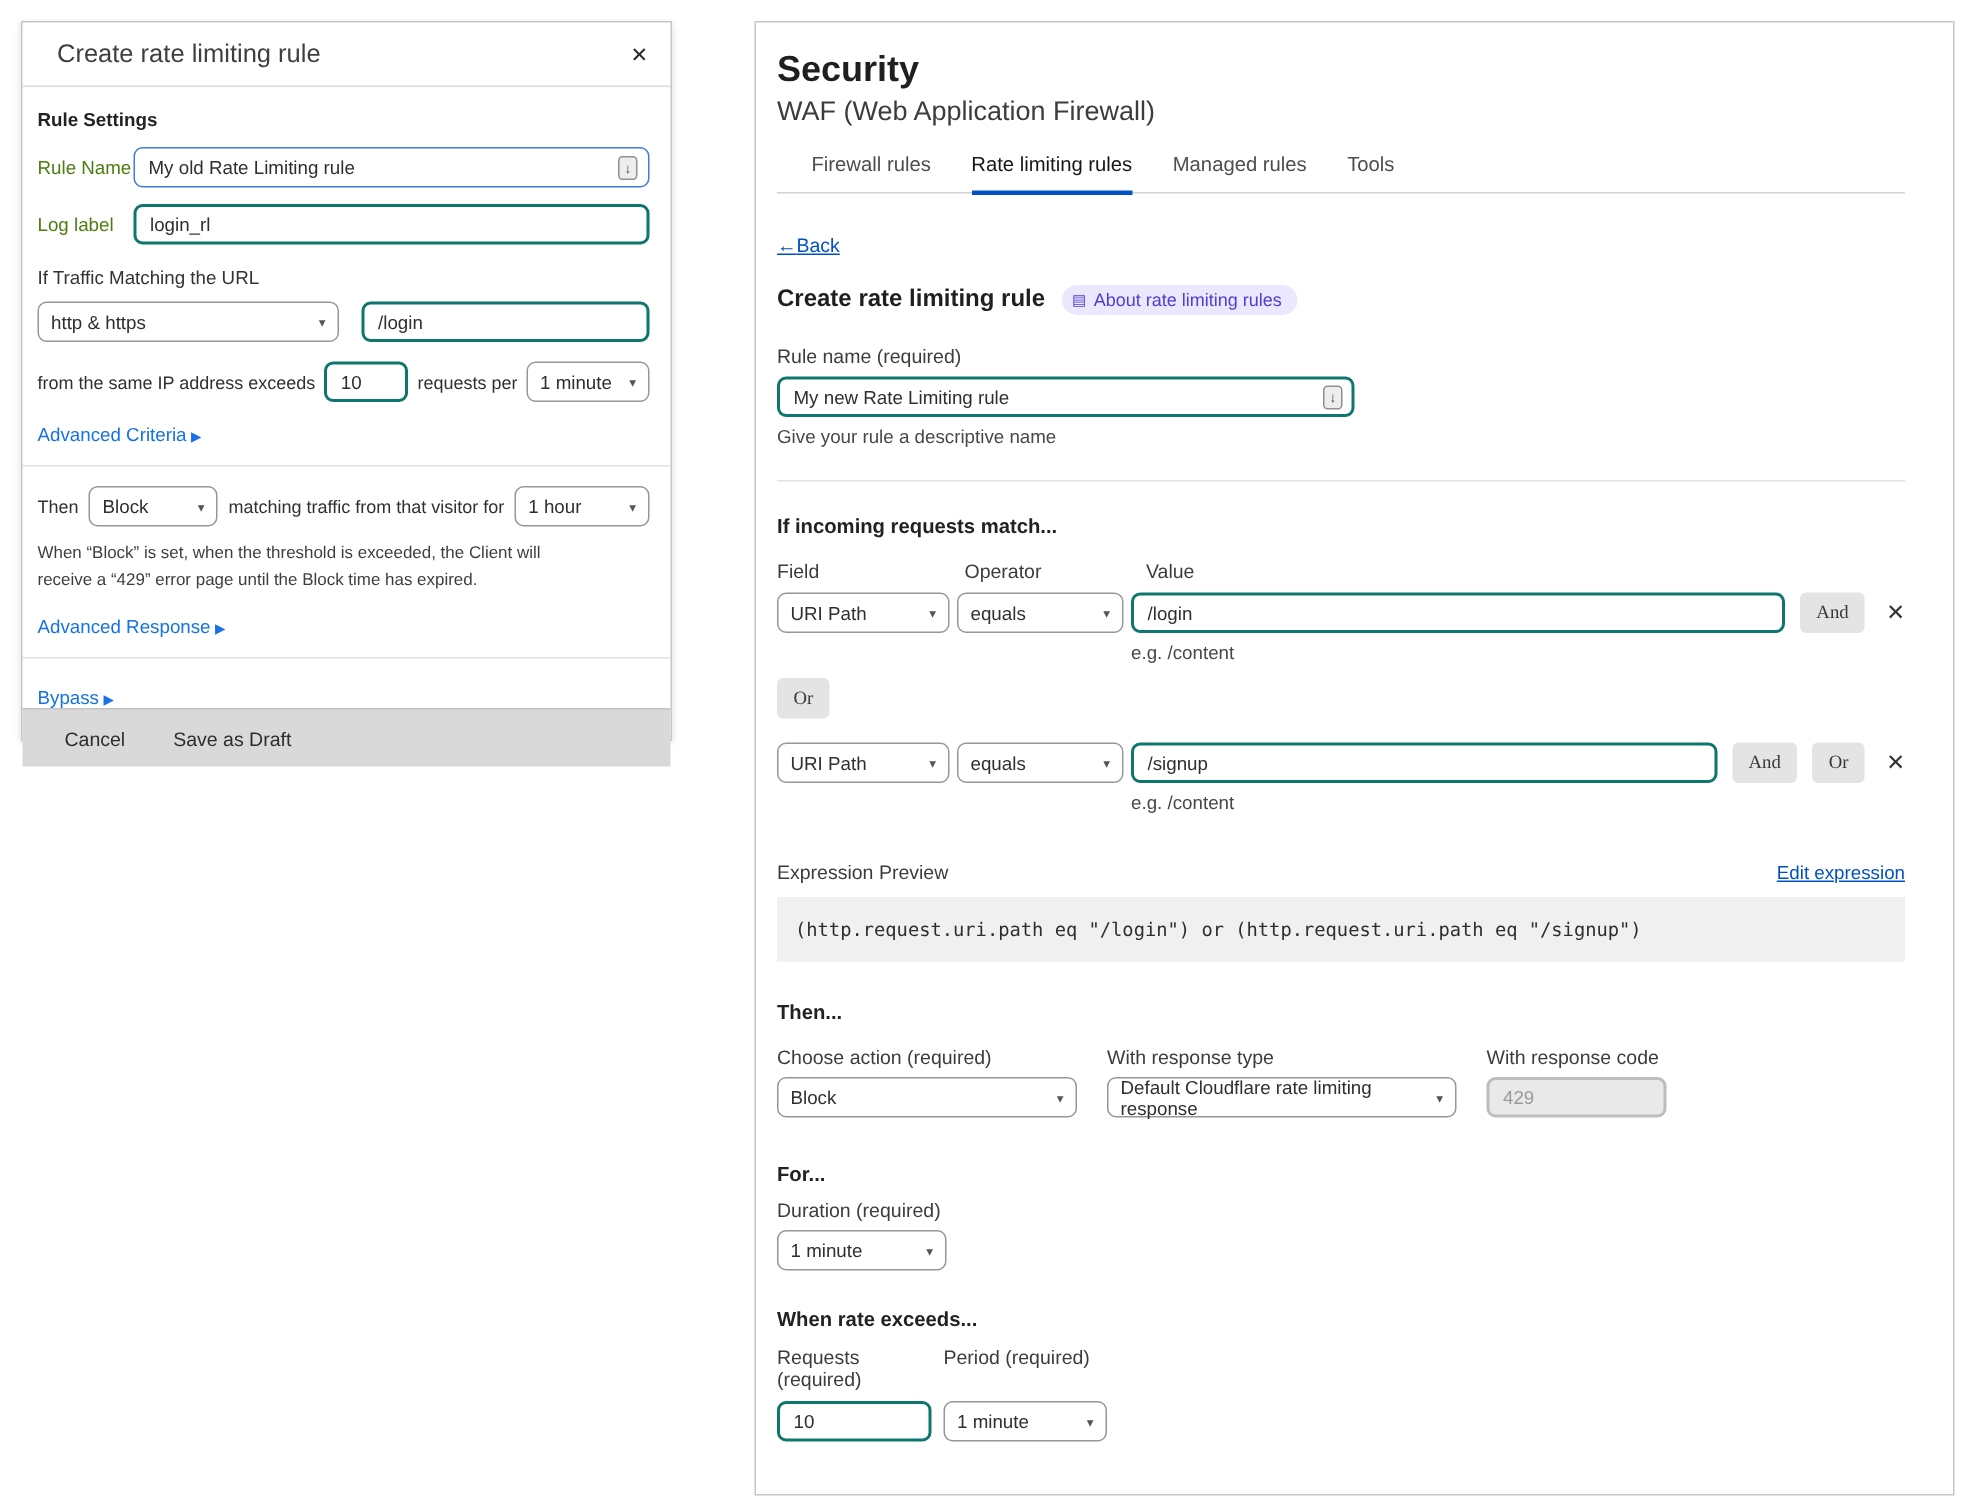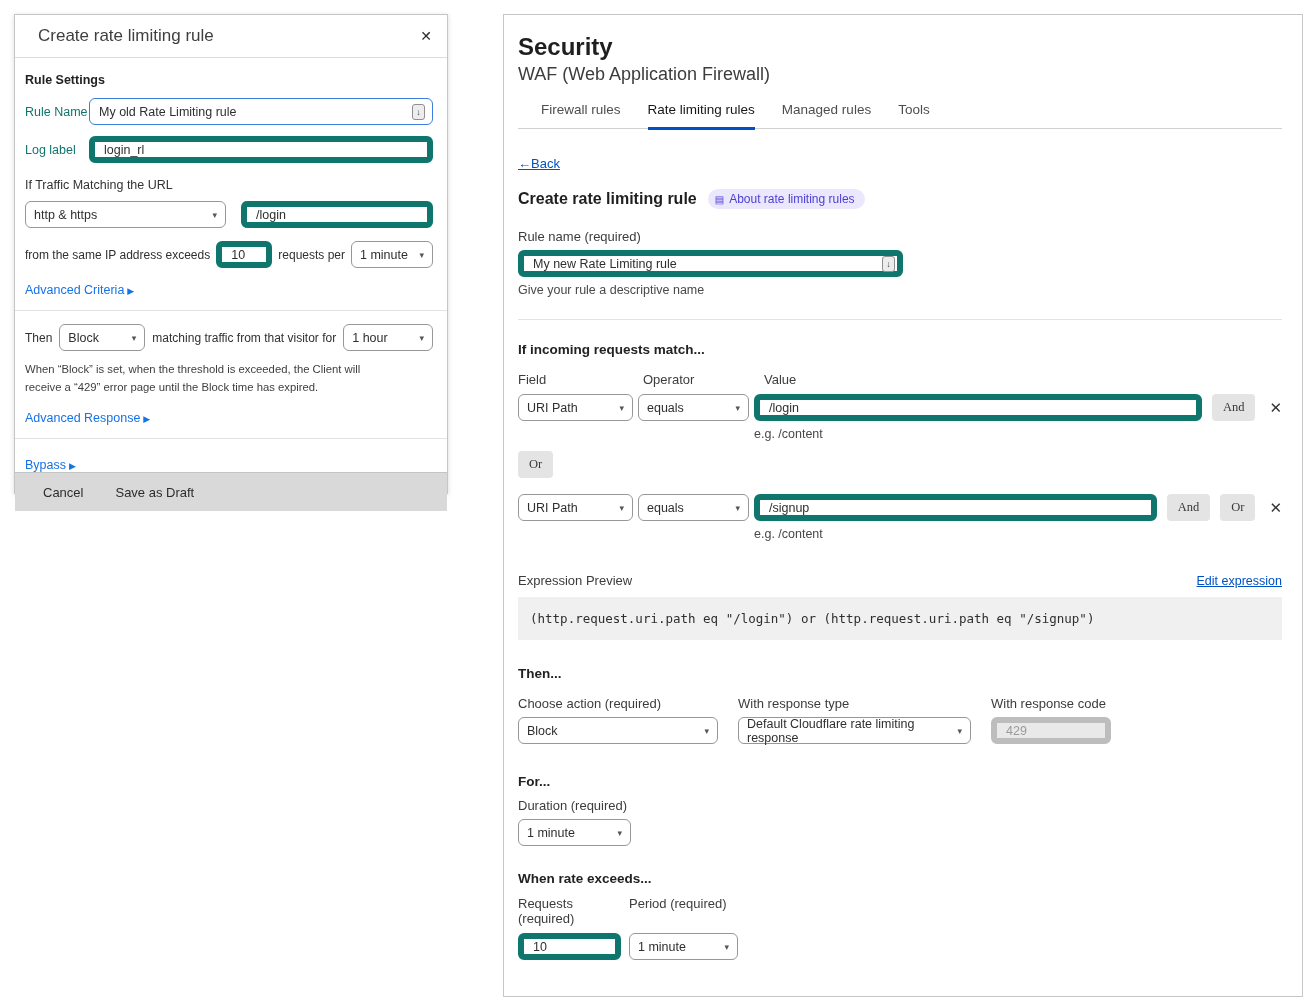--- a/index.html
+++ b/index.html
@@ -13,21 +13,21 @@
 
   
   .select {
     height:27px; border:1px solid #979797; border-radius:6px;
     background:#fff; padding:0 8px; display:flex; align-items:center;
     justify-content:space-between; font-size:12.5px; color:#2f2f2f; cursor:pointer;
     flex-shrink:0;
   }
   .sel-arrow { color:#555; font-size:9px; margin-left:8px; }
   .text-input {
-    height:27px; border:6px solid #0f766e; border-radius:6px;
+    height:27px; border:2px solid #0f766e; border-radius:6px;
     padding:0 9px; font-size:12.5px; color:#2f2f2f; background:#fff;
     font-family:"Liberation Sans", sans-serif; width:100%;
   }
   .text-input.focused { border:1.5px solid #3d7edb; }
   .text-input.disabled { background:#e9e9e9; border-color:#bdbdbd; color:#9a9a9a; }
   .input-wrap { position:relative; }
   .autofill-icon {
     position:absolute; right:8px; top:50%; transform:translateY(-50%);
     width:13px; height:16px; border:1px solid #8f8f8f; border-radius:3px;
     background:#ededed; color:#3c3c3c; font-size:9px; line-height:14px; text-align:center;
@@ -48,21 +48,21 @@
   }
   .modal-header {
     display:flex; justify-content:space-between; align-items:center;
     padding:11px 15px 11px 23px; border-bottom:1px solid #dcdcdc; flex-shrink:0;
   }
   .modal-title { font-size:17px; color:#3f3f3f; }
   .modal-close { font-size:14px; color:#2b2b2b; cursor:pointer; }
   .modal-body { padding:15px 14px 0 10px; flex:1; font-size:12.5px; }
   .m-section-title { font-weight:bold; font-size:12.5px; color:#222; margin-bottom:11px; }
   .m-field-row { display:flex; align-items:center; margin-bottom:11px; }
-  .m-field-row .m-label { width:64px; flex-shrink:0; font-size:12.5px; color:#0f766e; }
+  .m-field-row .m-label { width:64px; flex-shrink:0; font-size:12.5px; color:#4d7c0f; }
   .m-field-row .input-wrap { flex:1; }
   .m-match-heading { margin:15px 0 9px 0; color:#333; }
   .m-url-row { display:flex; gap:15px; margin-bottom:13px; }
   .m-url-row .select { width:201px;gap:30px; }
   .m-url-row .input-wrap { flex:1; }
   .m-thresh-row { display:flex; align-items:center; gap:6px; font-size:12px; white-space:nowrap; }
   .m-thresh-row .input-wrap { flex:1; min-width:0; }
   .m-thresh-row .select { width:82px; }
   .m-link { color:#1672e6; font-size:12.5px; cursor:pointer; display:inline-block; margin:15px 0 0 0; }
   .m-link .chev { font-size:9px; margin-left:3px; }
@@ -74,21 +74,21 @@
   .modal-footer {
     margin-top:auto; background:#d9d9d9; border-top:1px solid #c4c4c4;
     height:39px; display:flex; align-items:center; 
     gap:32px; padding:0 28px; font-size:13px; color:#2d2d2d; flex-shrink:0;
   }
   .footer-btn { cursor:pointer; }
 
   
   .panel {
     position:absolute; left:503px; top:14px; width:800px; height:983px;
-    background:#fff; border:1px solid #c6c6c6; padding:16px 20px 0 14px; overflow:hidden;
+    background:#fff; border:1px solid #c6c6c6; padding:16px 32px 0 14px; overflow:hidden;
   }
   .p-title { font-size:24px; font-weight:bold; color:#1f1f1f; margin:2px 0 3px 0; }
   .p-subtitle { font-size:18px; color:#3c3c3c; margin-bottom:9px; }
   .p-desc { font-size:13px; color:#3c3c3c; line-height:1.45; }
   .p-tabs { display:flex; gap:27px; margin-top:17px; padding-left:23px; border-bottom:1px solid #d2d2d2; font-size:13.5px; color:#4e4e4e; }
   .p-tab { padding-bottom:10px; cursor:pointer; }
   .p-tab.active { color:#161616; border-bottom:3px solid #0051c3; margin-bottom:-2px; }
   .p-back { display:inline-block; margin-top:27px; font-size:13px; }
   .p-heading-row { display:flex; align-items:center; gap:11px; margin-top:17px; }
   .p-h2 { font-size:16px; font-weight:bold; color:#1f1f1f; }

